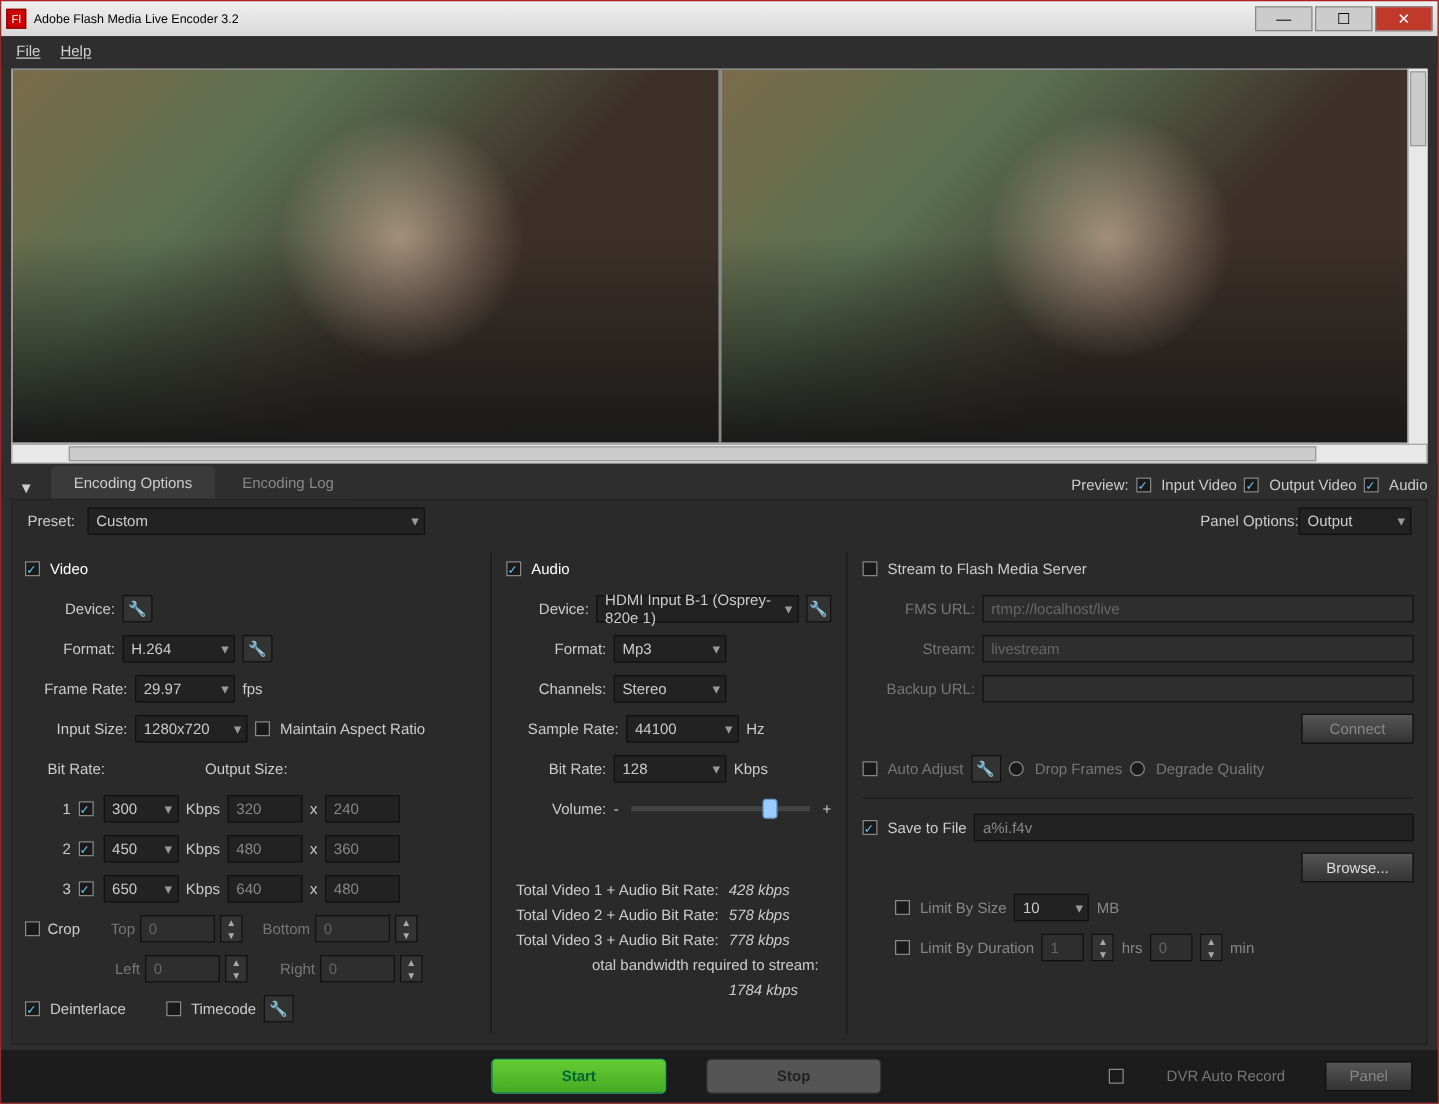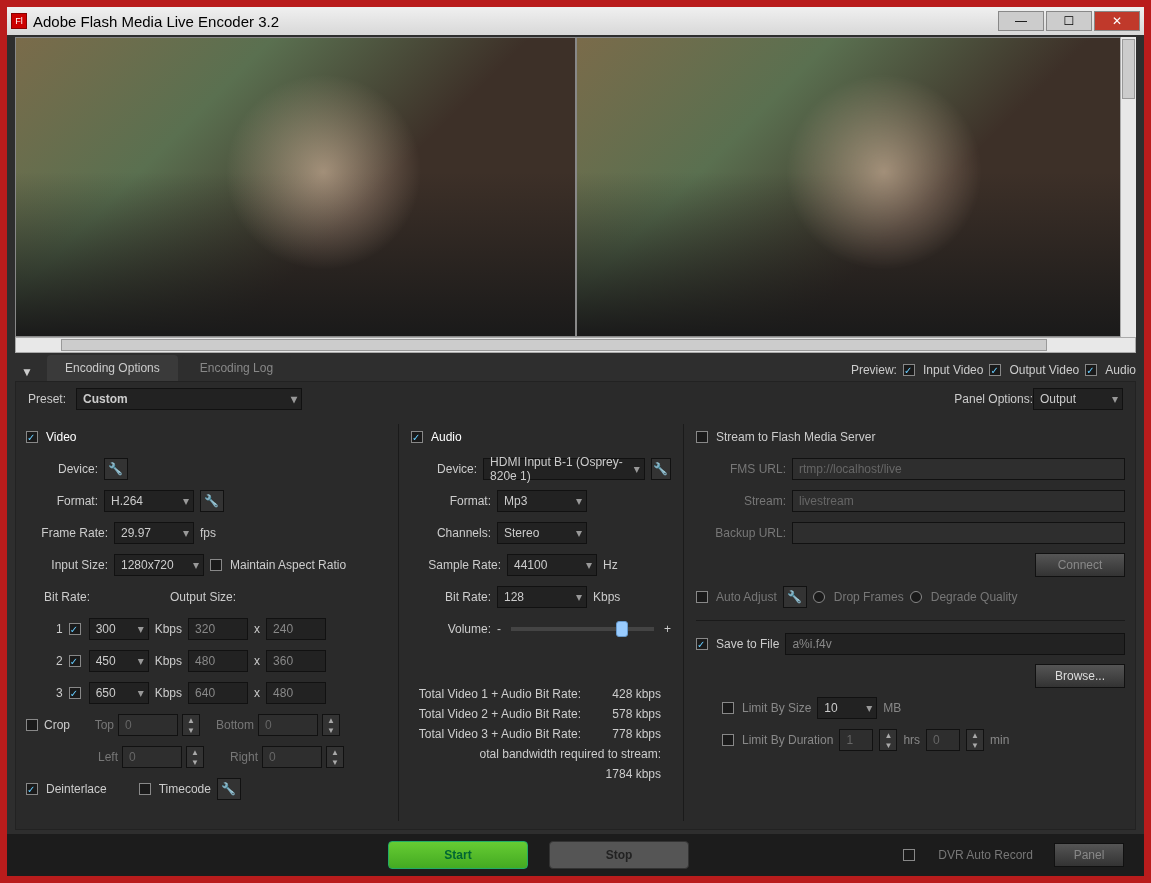--- a/index.html
+++ b/index.html
@@ -1,20 +1,20 @@
 <!DOCTYPE html>
 <html><head>
 <meta charset="utf-8">
 <style>
 * { box-sizing: border-box; margin: 0; padding: 0; font-family: Tahoma, Arial, sans-serif; font-size: 12px; }
 body { background: #c0c0c0; width: 1151px; height: 883px; overflow: hidden; }
-.window { width: 1151px; height: 883px; background: #2e2e2e; display: flex; flex-direction: column; border: 7px solid #b91c1c; }
+.window { width: 1151px; height: 883px; background: #2e2e2e; display: flex; flex-direction: column; border: 1px solid #b91c1c; }
 .titlebar { height: 28px; background: linear-gradient(#f0f0f0,#d8d8d8); display: flex; align-items: center; padding: 0 4px; }
 .titlebar .icon { width:16px; height:16px; background:#c00; margin-right:6px; border:1px solid #800; color:#fff; font-size:9px; display:flex;align-items:center;justify-content:center;}
-.titlebar .title { flex:1; color:#000; font-size:15px;}
+.titlebar .title { flex:1; color:#000; font-size:10px;}
 .winbtns { display:flex; gap:2px;}
 .winbtn { width:46px; height:20px; background:#ccc; border:1px solid #888; display:flex;align-items:center;justify-content:center; font-size:12px;}
 .winbtn.close { background:#c0392b; color:#fff; width:46px;}
 .menubar { height:24px; background:#2e2e2e; display:flex; align-items:center; padding:0 12px; gap:16px; color:#d0d0d0;}
 .menubar span { text-decoration: underline; text-decoration-color:#d0d0d0;}
 .preview { height:300px; background:#fff; margin:0 8px; display:flex; position:relative;}
 .pane { flex:1; background:linear-gradient(135deg,#7a6b4a 0%,#5a7050 30%, #3d3028 60%); border:1px solid #888; position:relative; overflow:hidden;}
 .pane::after{content:'';position:absolute;inset:0;background:radial-gradient(circle at 55% 45%, rgba(255,220,190,0.5) 0%, transparent 28%), linear-gradient(to top, #1a1a1a 0%, transparent 55%);}
 .scrollh { height:16px; background:#e8e8e8; margin:0 8px; border:1px solid #aaa; position:relative;}
 .scrollh::after{content:'';position:absolute;left:4%;top:1px;bottom:1px;width:88%;background:#ccc;border:1px solid #999;}
@@ -36,46 +36,50 @@
 .lbl-left { color:#ccc;}
 .sel { height:22px; background:#222; border:1px solid #111; color:#ccc; padding:0 20px 0 6px; display:flex; align-items:center; position:relative; min-width:60px;}
 .sel::after{content:'▾'; position:absolute; right:4px; color:#999;}
 .btnicon { width:24px; height:22px; background:#333; border:1px solid #111; display:flex;align-items:center;justify-content:center; color:#aaa;}
 .txt { height:22px; background:#222; border:1px solid #111; color:#888; padding:0 6px; display:flex; align-items:center;}
 .txt.dis { background:#2e2e2e; color:#666;}
 .num { width:60px;}
 .stepper { width:18px; height:22px; background:#333; border:1px solid #111; display:flex; flex-direction:column;}
 .stepper div{flex:1; display:flex;align-items:center;justify-content:center; font-size:8px; color:#aaa;}
 hr.hlight{ border:none; border-top:1px solid #1a1a1a; margin:4px 0;}
-.footer{ height:42px; background:#1c1c1c; display:flex; align-items:center; padding:0 20px; gap:21px;}
+.footer{ height:42px; background:#1c1c1c; display:flex; align-items:center; padding:0 20px; gap:32px;}
 .bigbtn{ width:140px; height:28px; border-radius:4px; display:flex;align-items:center;justify-content:center; font-weight:bold;}
 .start{ background:linear-gradient(#6c3,#4a2); color:#063; border:1px solid #2a6;}
 .stop{ background:#555; color:#222; border:1px solid #333;}
 .radio{ width:12px; height:12px; border-radius:50%; border:1px solid #888; display:inline-block; margin-right:3px; background:#1a1a1a;}
 .slider{ flex:1; height:4px; background:#444; position:relative; margin:0 4px;}
 .thumb{ position:absolute; right:18%; top:-6px; width:12px; height:16px; background:#9cf; border-radius:3px; border:1px solid #69c;}
 .sect-head{ font-weight:normal; color:#fff;}
 .totals{ font-size:12px; color:#ccc; line-height:20px; text-align:right; padding-right:10px;}
-.totals .v{ display:inline-block; width:80px; text-align:right; padding-left:8px;}
+.totals .v{ display:inline-block; width:80px; text-align:left; padding-left:8px;font-style:italic;}
 .browse{ width:90px; height:24px; background:linear-gradient(#555,#333); border:1px solid #111; color:#ddd; display:flex;align-items:center;justify-content:center;}
 .scroll-v{ position:absolute; right:0; top:0; bottom:0; width:16px; background:#e8e8e8; border-left:1px solid #aaa;}
 .scroll-v .th{position:absolute; top:2px; left:1px; right:1px; height:60px; background:#ccc; border:1px solid #999;}
 </style>
 </head>
 <body>
 
 <div class="window">
   <div class="titlebar">
     <div class="icon">Fl</div>
     <div class="title">Adobe Flash Media Live Encoder 3.2</div>
     <div class="winbtns">
       <div class="winbtn">—</div>
       <div class="winbtn">☐</div>
       <div class="winbtn close">✕</div>
     </div>
+  </div>
+  <div class="menubar">
+    <span>File</span>
+    <span>Help</span>
   </div>
 
   <div style="position:relative; margin-top:2px;">
     <div class="preview">
       <div class="pane"></div>
       <div class="pane"></div>
       <div class="scroll-v">
           <div class="th"></div>
         </div>
     </div>
@@ -92,21 +96,21 @@
         <span>Input Video</span>
       <span class="chk on"></span>
         <span>Output Video</span>
       <span class="chk on"></span>
         <span>Audio</span>
     </div>
   </div>
 
   <div style="display:flex; padding:6px 12px; background:#2a2a2a; margin:0 8px; border:1px solid #222; border-bottom:none; color:#ccc; align-items:center;">
     <span class="lbl" style="width:48px;text-align:left;">Preset:</span>
-    <div class="sel" style="width:226px;font-weight:bold;">
+    <div class="sel" style="width:270px;">
         <span>Custom</span>
       </div>
     <div style="flex:1"></div>
     <span class="lbl">Panel Options:</span>
     <div class="sel" style="width:90px;">
         <span>Output</span>
       </div>
   </div>
 
   <div class="panel">

